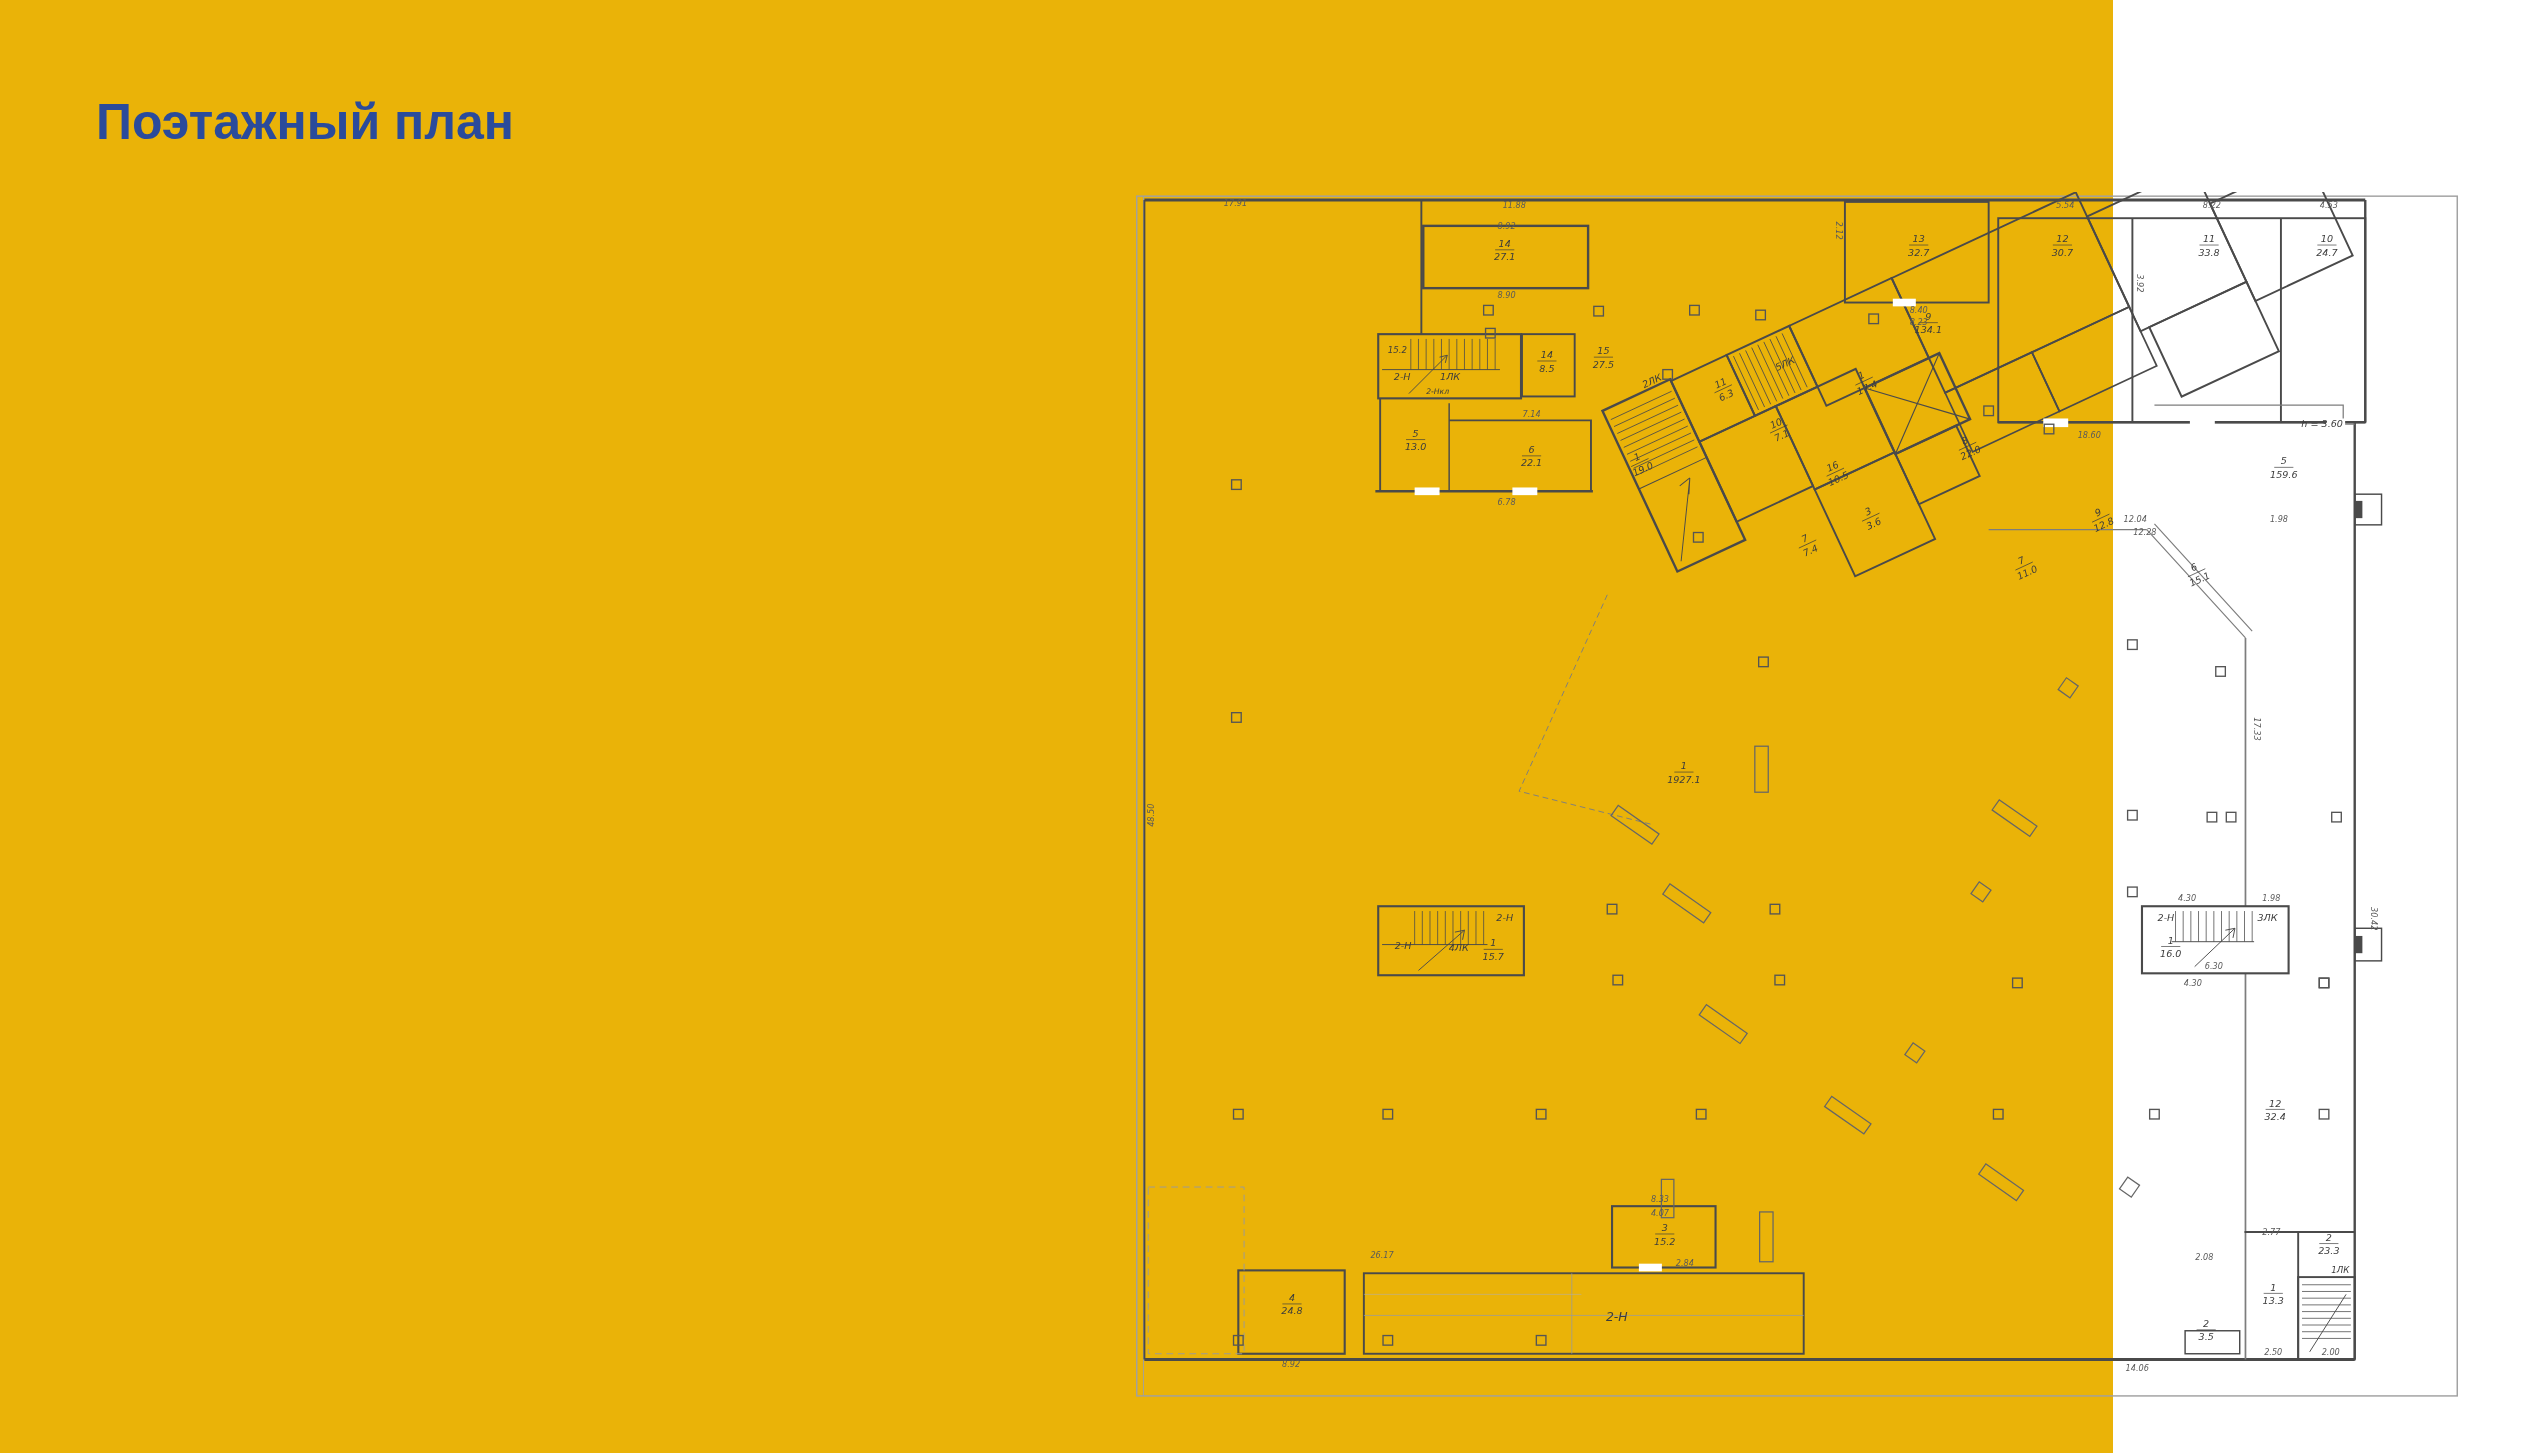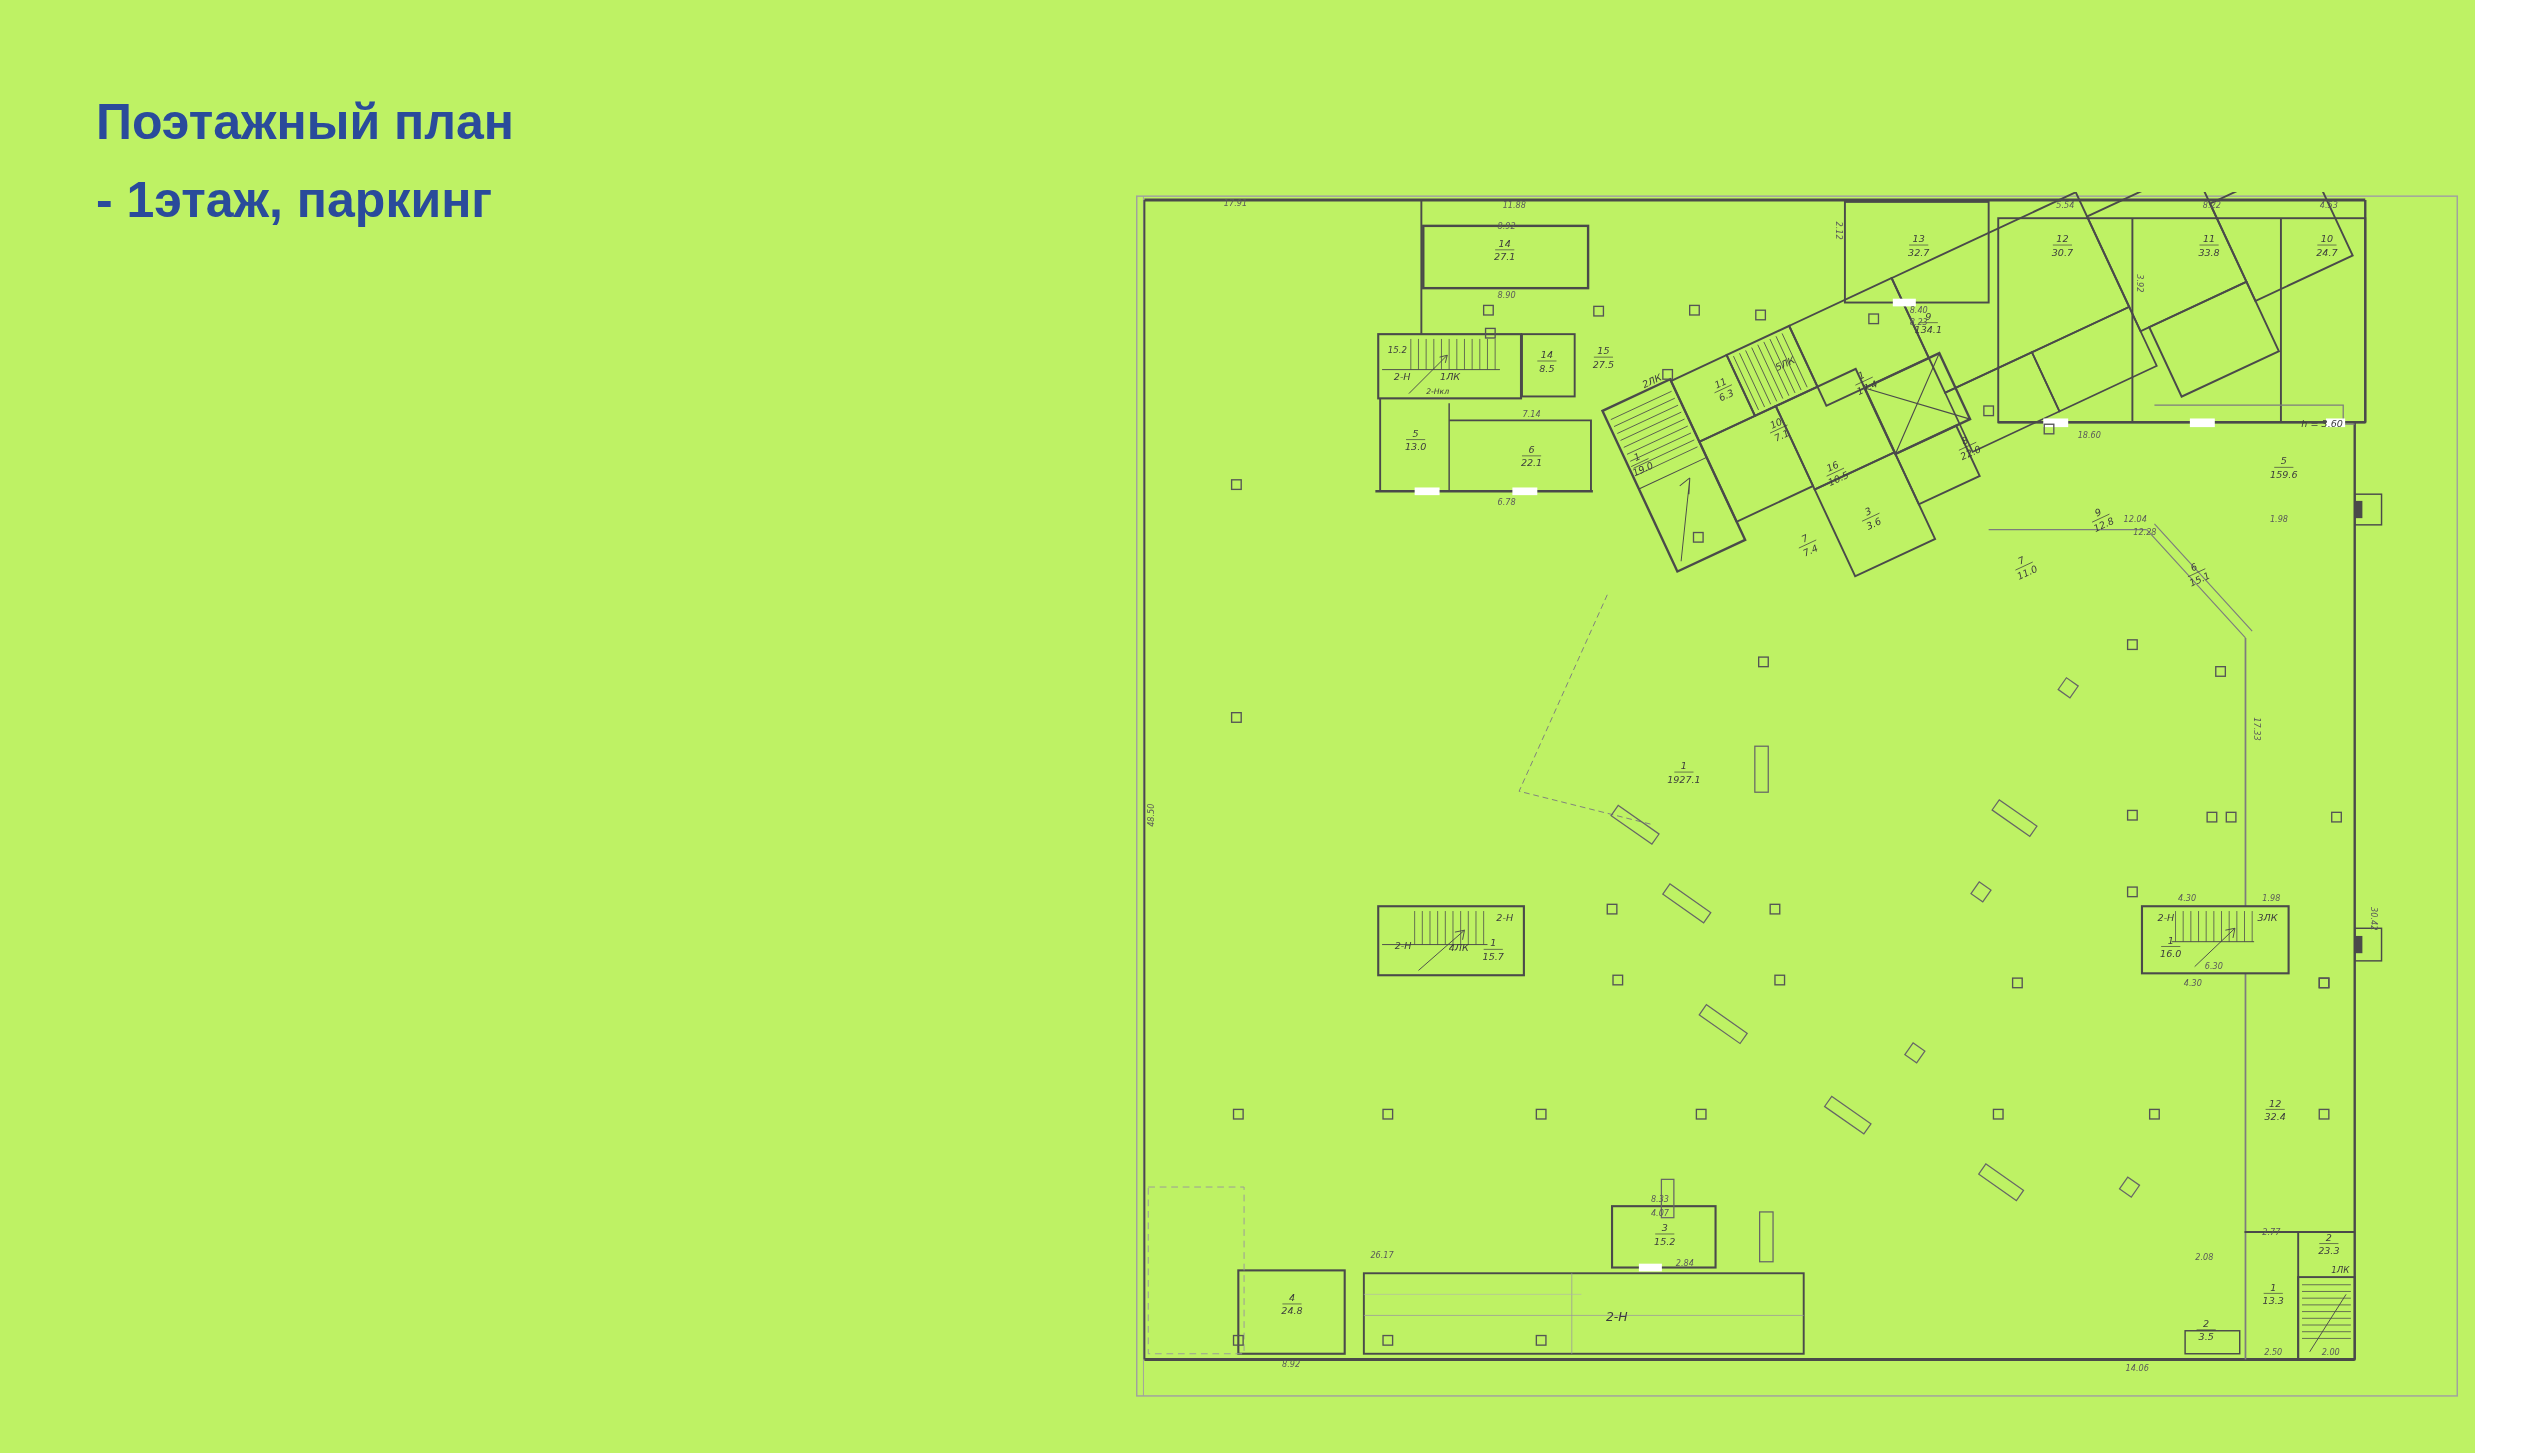--- a/index.html
+++ b/index.html
@@ -1,36 +1,35 @@
 <!DOCTYPE html>
 <html><head>
 <meta charset="utf-8">
 <style>
   html,body{margin:0;padding:0;background:#ffffff;width:2525px;height:1453px;overflow:hidden;
             font-family:"Liberation Sans",sans-serif;}
-  .page{position:relative;width:2475px;height:1453px;background:#bef264;}
+  .page{position:relative;width:2113px;height:1453px;background:#eab308;}
   .title-block{position:absolute;left:96px;top:84px;width:537px;
                color:#2a4b9b;font-weight:bold;font-size:50px;line-height:1.55;
                font-family:"Liberation Sans",sans-serif;letter-spacing:0px;}
   .plan-wrap{position:absolute;left:1131px;top:192px;width:1332px;height:1210px;}
   svg text{font-family:"DejaVu Sans",sans-serif;fill:#3c3c3c;}
   text.dim{font-size:8.5px;fill:#5a5a5a;font-style:italic;}
   text.lbl{font-style:italic;}
   text.rnum{font-size:10px;font-style:italic;}
   text.rarea{font-size:10px;font-style:italic;}
   .w{stroke:#4a4a4a;fill:none;}
   .thin{stroke:#7d7d7d;fill:none;}
 </style>
 </head>
 <body>
 <div class="page">
 
 <div class="title-block">
   <div>Поэтажный план</div>
-  <div>- 1этаж, паркинг</div>
 </div>
 
 <div class="plan-wrap">
 <svg width="1332" height="1210" viewBox="0 0 1390 1262">
 
   <g>
     <rect x="6" y="4" width="1378" height="1252" fill="none" stroke="#a0a0a0" stroke-width="1.5"></rect>
     <line x1="13" y1="4" x2="13" y2="1256" stroke="#a0a0a0" stroke-width="1"></line>
   </g>
 

